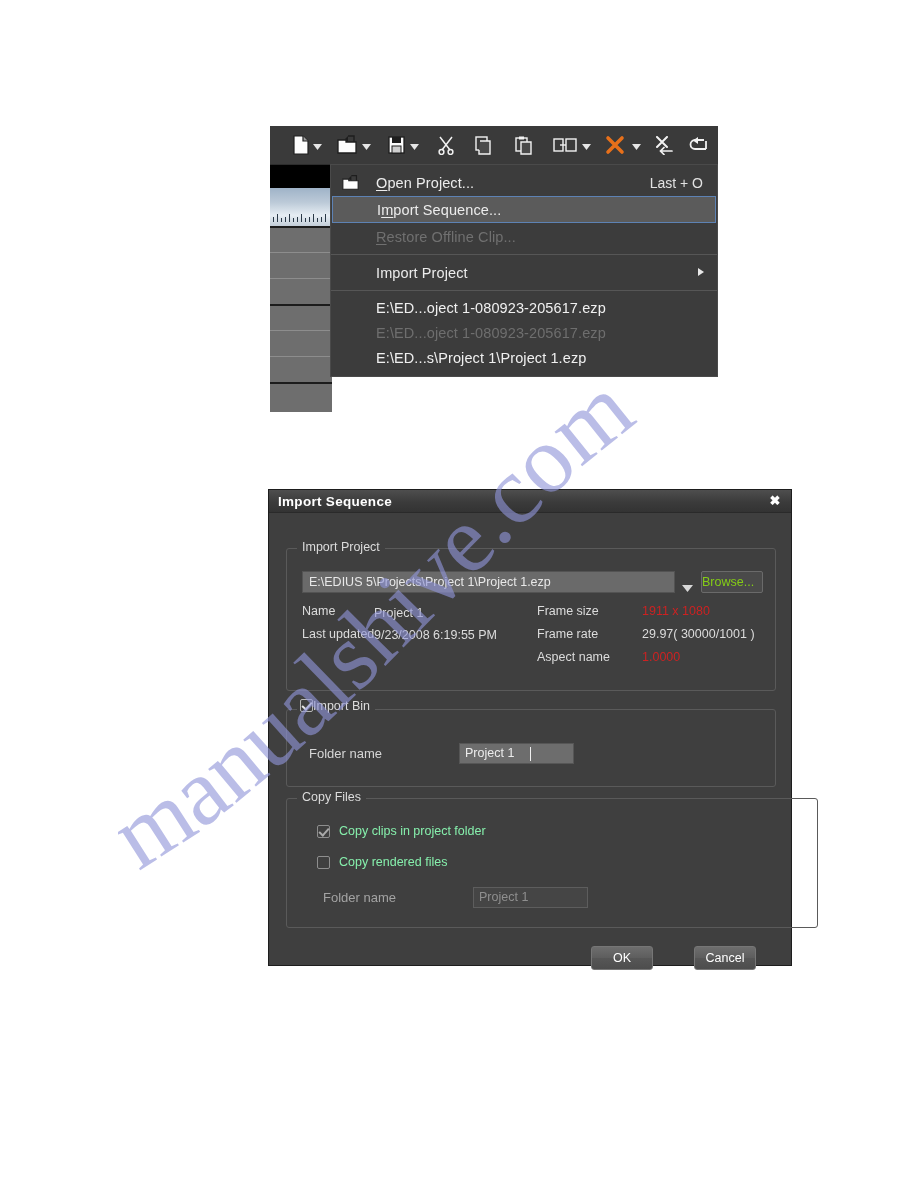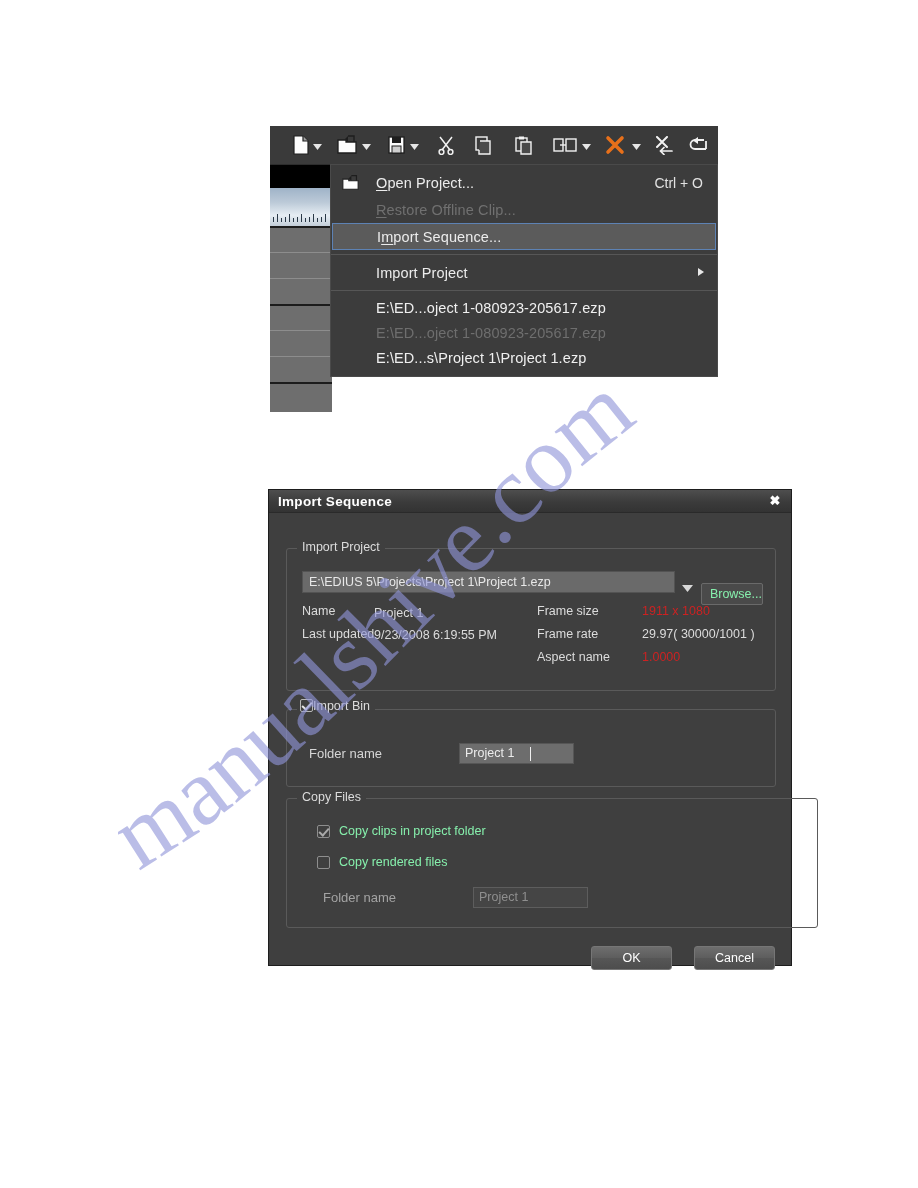--- a/index.html
+++ b/index.html
@@ -259,26 +259,25 @@
     width: 11px; height: 7px;
   }
   .btn-browse {
     position: absolute;
     left: 399px; top: 0;
     width: 62px; height: 22px;
     background: #4a4a4a;
     border: 1px solid #6a6a6a;
     border-radius: 2px;
     box-sizing: border-box;
-    color: #86efac;
-    font-size: 12.5px;
-    text-align: right;
+    color: #84cc16;
+    font-size: 12.5px;
+    text-align: left;
     line-height: 20px;
     cursor: pointer;
-    margin-top: 12px;
   }
 
   
   .info {
     position: absolute;
     left: 15px; top: 55px;
     width: 465px;
     font-size: 12.5px;
     color: #dcdcdc;
   }
@@ -358,21 +357,21 @@
     align-items: center;
     gap: 9px;
     font-size: 12.5px;
     color: #86efac;
     margin-left: 7px;
   }
 
   
   .dlg-btn {
     position: absolute;
-    width: 81px; height: 24px;
+    width: 62px; height: 24px;
     background: linear-gradient(to bottom, #6e6e6e 0%, #5e5e5e 48%, #565656 52%, #4d4d4d 100%);
     border: 1px solid #767676;
     border-radius: 3px;
     box-sizing: border-box;
     color: #ffffff;
     font-size: 12.5px;
     text-align: center;
     line-height: 22px;
     cursor: pointer;
   }
@@ -531,29 +530,29 @@
 
     <div class="menu-item">
       <span class="mi-icon">
         <svg width="17" height="17" viewBox="0 0 20 20">
             <path d="M1 6 h7 v2 h11 v10 h-18 z" fill="#fdfdfd" stroke="#1e1e1e" stroke-width="1.3"></path>
             <path d="M11 2 h6 v6" fill="none" stroke="#1e1e1e" stroke-width="1.4"></path>
             <path d="M11 2 l-3 3 l3 3 z" fill="#1e1e1e"></path>
           </svg>
       </span>
       <span class="mi-label"><span class="u">O</span>pen Project...</span>
-      <span class="mi-accel">Ctrl + O</span>
+      <span class="mi-accel">Last + O</span>
+    </div>
+
+    <div class="menu-item highlight">
+      <span class="mi-label">I<span class="u">m</span>port Sequence...</span>
     </div>
 
     <div class="menu-item disabled">
       <span class="mi-label"><span class="u">R</span>estore Offline Clip...</span>
-    </div>
-
-    <div class="menu-item highlight">
-      <span class="mi-label">I<span class="u">m</span>port Sequence...</span>
     </div>
 
     <div class="menu-sep"></div>
 
     <div class="menu-item">
       <span class="mi-label">Import Project</span>
       <span class="mi-sub"></span>
     </div>
 
     <div class="menu-sep"></div>

